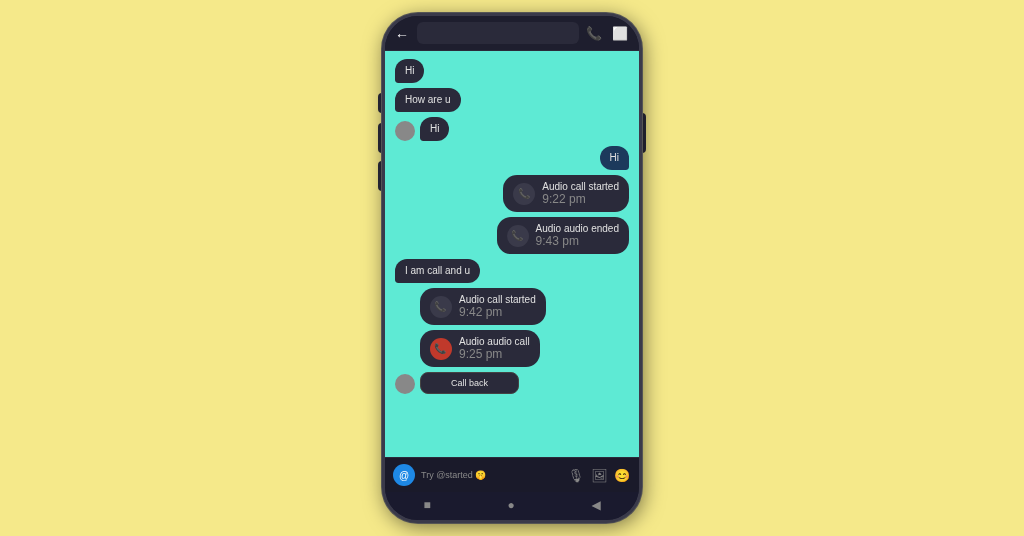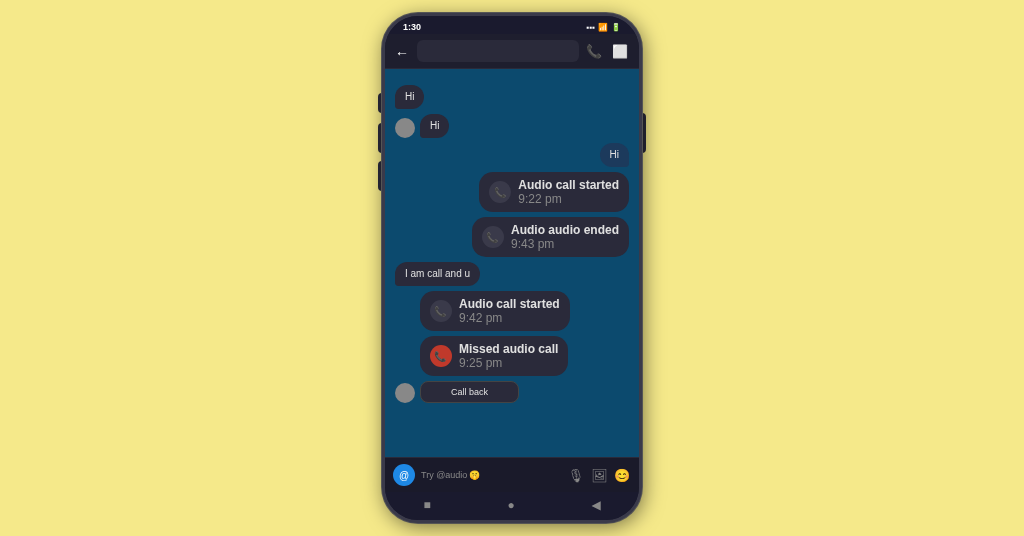--- a/index.html
+++ b/index.html
@@ -73,23 +73,23 @@
       align-items: center;
     }
     .header-icon {
       color: #ccc;
       font-size: 13px;
     }
 
     
     .chat-area {
       flex: 1;
-      background: #0c4a6e;
+      background: #5eead4;
       overflow-y: auto;
-      padding: 16px 10px;
+      padding: 8px 10px;
       display: flex;
       flex-direction: column;
       gap: 5px;
     }
     .chat-area::-webkit-scrollbar { width: 0; }
 
     
     .msg-row {
       display: flex;
       align-items: flex-end;
@@ -142,21 +142,21 @@
       border-radius: 50%;
       background: #3a3a4a;
       display: flex;
       align-items: center;
       justify-content: center;
       flex-shrink: 0;
       font-size: 10px;
     }
     .call-icon-circle.red { background: #c0392b; }
     .call-text { display: flex; flex-direction: column; }
-    .call-title { font-size: 12px; font-weight: 700; color: #e0e0e0; }
+    .call-title { font-size: 10px; font-weight: 400; color: #e0e0e0; }
     .call-time { font-size: 12px; color: #888; }
 
     .call-back-btn {
       background: #2a2a3a;
       border: 1px solid #444;
       border-radius: 8px;
       padding: 5px 30px;
       color: #e0e0e0;
       font-size: 9px;
       cursor: pointer;
@@ -256,44 +256,39 @@
 <body>
 
 <div class="phone-wrapper">
   <div class="side-btn-right"></div>
   <div class="side-btn-left-1"></div>
   <div class="side-btn-left-2"></div>
   <div class="side-btn-left-3"></div>
 
   <div class="phone-frame">
 
-    <div class="status-bar">
-      <span class="status-time">1:30</span>
-      <div class="status-icons">
-        <span>▪▪▪</span>
-        <span>📶</span>
-        <span>🔋</span>
-      </div>
-    </div>
 
     <div class="chat-header">
       <span class="back-arrow">←</span>
       <div class="contact-name-block"></div>
       <div class="header-icons">
         <span class="header-icon">📞</span>
         <span class="header-icon">⬜</span>
       </div>
     </div>
 
     <div class="chat-area">
 
       <div class="msg-row received">
         <div class="bubble received">Hi</div>
       </div>
 
+      <div class="msg-row received">
+        <div class="bubble received">How are u</div>
+      </div>
 
       <div class="msg-row received">
         <div class="avatar"></div>
         <div class="bubble received">Hi</div>
       </div>
 
       <div class="msg-row sent">
         <div class="bubble sent">Hi</div>
       </div>
 
@@ -331,36 +326,36 @@
             <span class="call-time">9:42 pm</span>
           </div>
         </div>
       </div>
 
       <div class="msg-row received">
         <div style="width:25px;"></div>
         <div class="call-bubble">
           <div class="call-icon-circle red" style="color:#fff;">📞</div>
           <div class="call-text">
-            <span class="call-title">Missed audio call</span>
+            <span class="call-title">Audio audio call</span>
             <span class="call-time">9:25 pm</span>
           </div>
         </div>
       </div>
 
       <div class="msg-row received">
         <div class="avatar"></div>
         <div class="call-back-btn">Call back</div>
       </div>
 
     </div>
 
     <div class="input-bar">
       <div class="input-icon-blue">@</div>
-      <div class="input-text-field">Try @audio 🤫</div>
+      <div class="input-text-field">Try @started 🤫</div>
       <div class="input-actions">
         <span class="input-action-icon">🎙</span>
         <span class="input-action-icon">🖼</span>
         <span class="input-action-icon">😊</span>
       </div>
     </div>
 
     <div class="bottom-nav">
       <span class="nav-icon">■</span>
       <span class="nav-icon">●</span>

